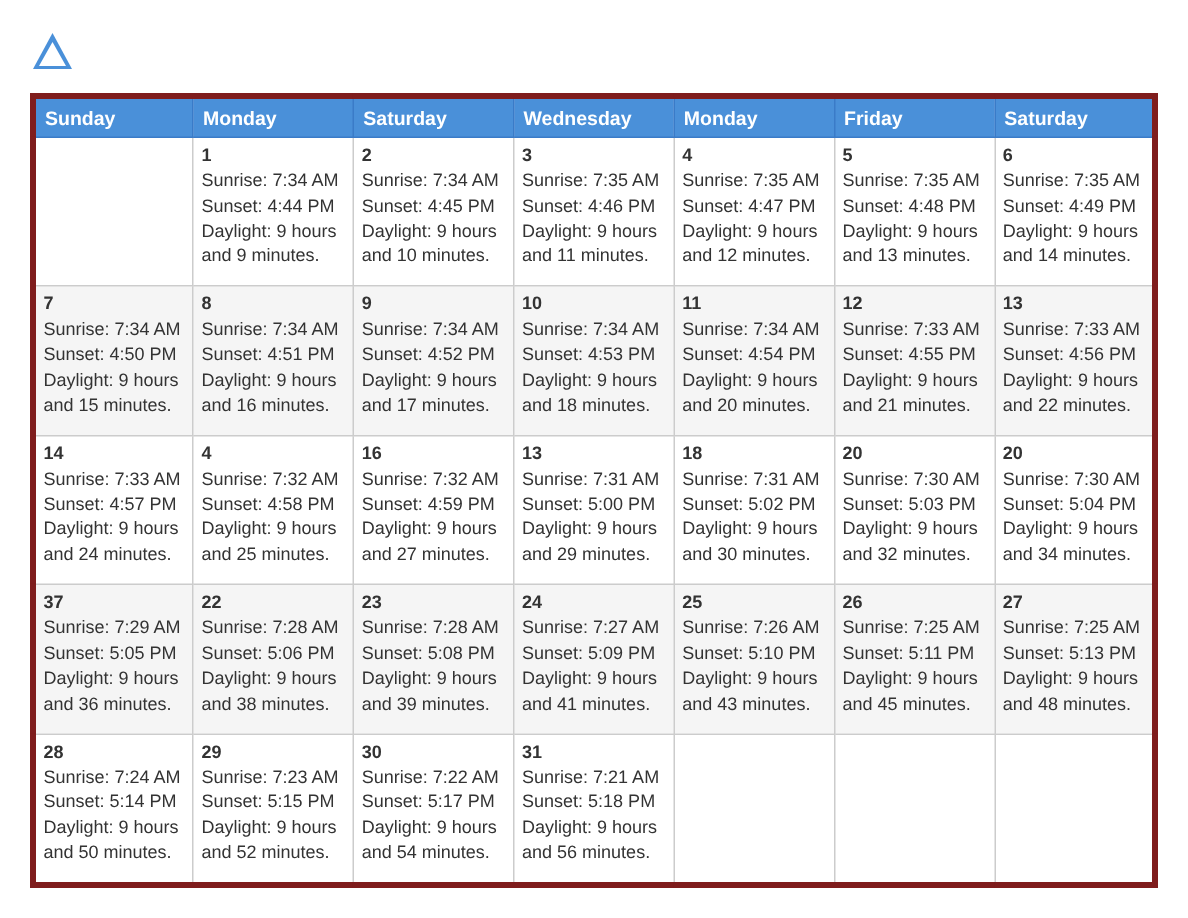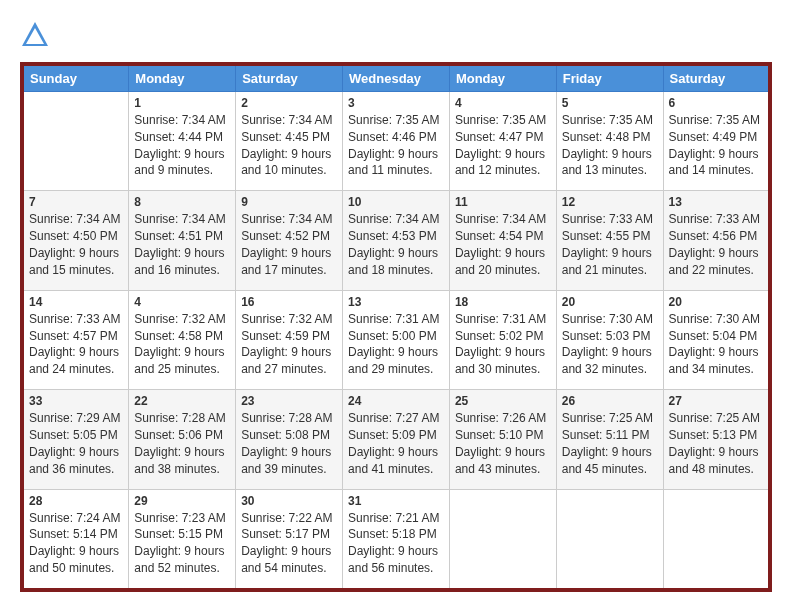--- a/index.html
+++ b/index.html
@@ -219,21 +219,21 @@
             <div class="day-number">20</div>
             <div class="day-info">Sunrise: 7:30 AM<br>Sunset: 5:03 PM<br>Daylight: 9 hours and 32 minutes.</div>
           </td>
           <td>
             <div class="day-number">20</div>
             <div class="day-info">Sunrise: 7:30 AM<br>Sunset: 5:04 PM<br>Daylight: 9 hours and 34 minutes.</div>
           </td>
         </tr>
         <tr class="row-alt">
           <td>
-            <div class="day-number">33</div>
+            <div class="day-number">37</div>
             <div class="day-info">Sunrise: 7:29 AM<br>Sunset: 5:05 PM<br>Daylight: 9 hours and 36 minutes.</div>
           </td>
           <td>
             <div class="day-number">22</div>
             <div class="day-info">Sunrise: 7:28 AM<br>Sunset: 5:06 PM<br>Daylight: 9 hours and 38 minutes.</div>
           </td>
           <td>
             <div class="day-number">23</div>
             <div class="day-info">Sunrise: 7:28 AM<br>Sunset: 5:08 PM<br>Daylight: 9 hours and 39 minutes.</div>
           </td>

